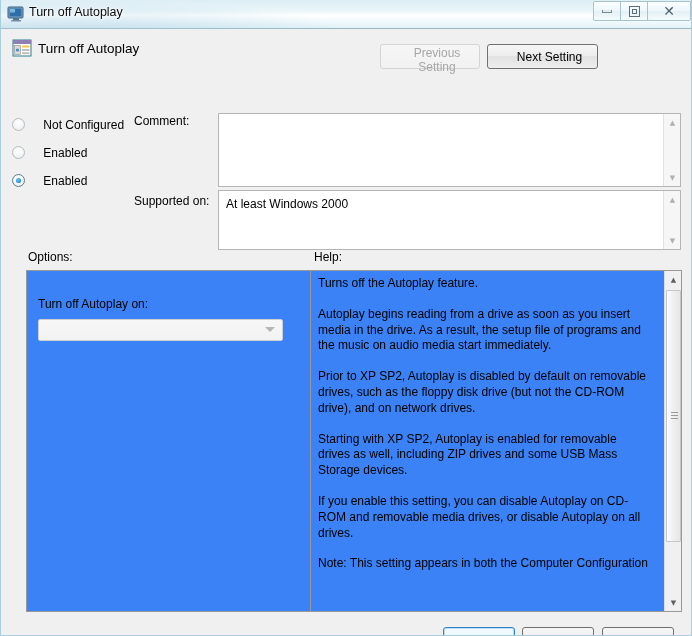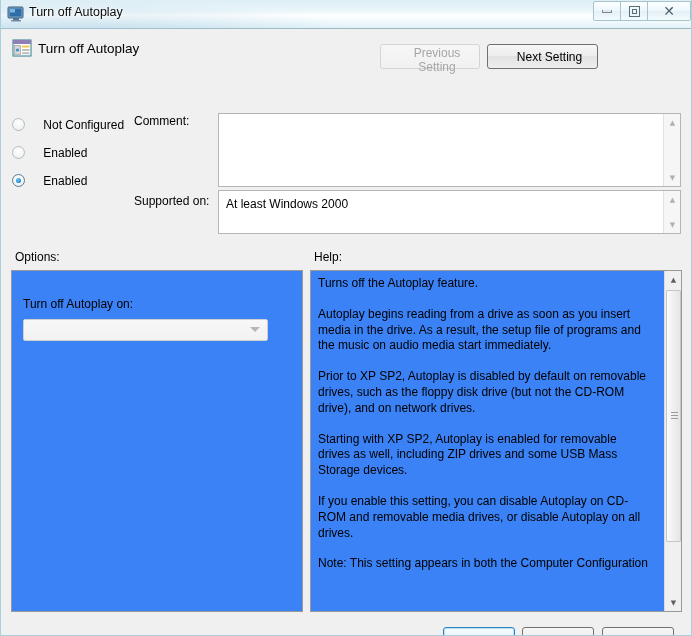--- a/index.html
+++ b/index.html
@@ -111,45 +111,45 @@
   
   .field-label { position: absolute; font-size: 12px; color: #000; }
   #comment-label { left: 133px; top: 84px; }
   #supported-label { left: 133px; top: 164px; text-align: center; }
 
   .textbox {
     position: absolute; background: #fff;
     border: 1px solid #b5b5b5;
   }
   #comment-box { left: 217px; top: 83px; width: 463px; height: 74px; }
-  #supported-box { left: 217px; top: 160px; width: 463px; height: 44px; }
+  #supported-box { left: 217px; top: 160px; width: 463px; height: 60px; }
   #supported-text { position: absolute; left: 7px; top: 6px; font-size: 12px; }
 
   
   .vsb {
     position: absolute; right: 0; top: 0; bottom: 0; width: 17px;
     background: #f6f6f6; border-left: 1px solid #e2e2e2;
   }
   .vsb .arrow {
     position: absolute; left: 0; width: 17px; height: 17px;
     display: flex; align-items: center; justify-content: center;
     font-size: 7px; color: #b0b0b0;
     font-family: "DejaVu Sans", sans-serif;
   }
   .vsb .arrow.up { top: 0; }
   .vsb .arrow.down { bottom: 0; }
 
   
-  #options-label { left: 14px; top: 220px; }
+  #options-label { left: 27px; top: 220px; }
   #help-label { left: 313px; top: 220px; }
 
   .panel {
     position: absolute; background: #3b82f6; border: 1px solid #999;
   }
-  #options-panel { left: 10px; top: 240px; width: 292px; height: 342px; }
+  #options-panel { left: 25px; top: 240px; width: 292px; height: 342px; }
   #help-panel { left: 309px; top: 240px; width: 372px; height: 342px; }
 
   #options-field-label { position: absolute; left: 11px; top: 26px; font-size: 12px; }
   #options-dropdown {
     position: absolute; left: 11px; top: 48px; width: 245px; height: 22px;
     border: 1px solid #cfcfcf; border-radius: 2px;
     background: linear-gradient(to bottom, #f7f7f7 0%, #f2f2f2 100%);
   }
   #options-dropdown .chev {
     position: absolute; right: 7px; top: 7px;

